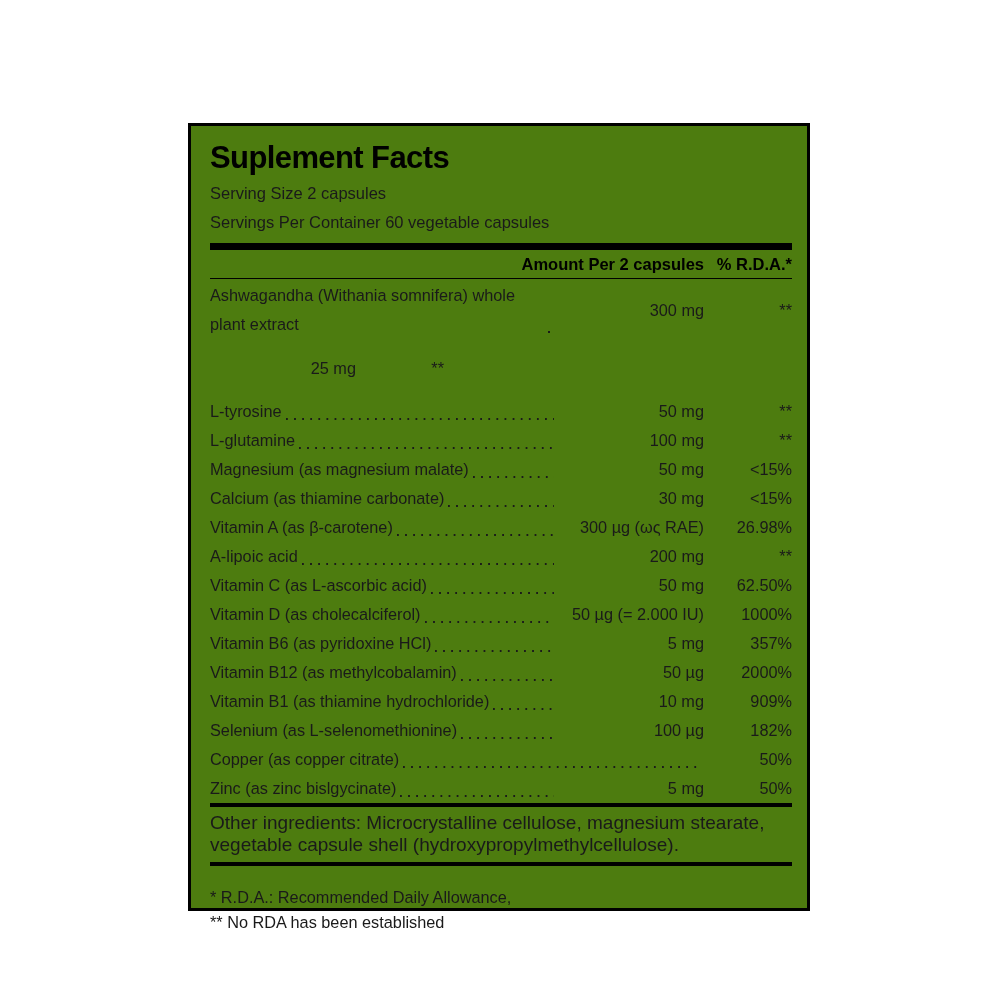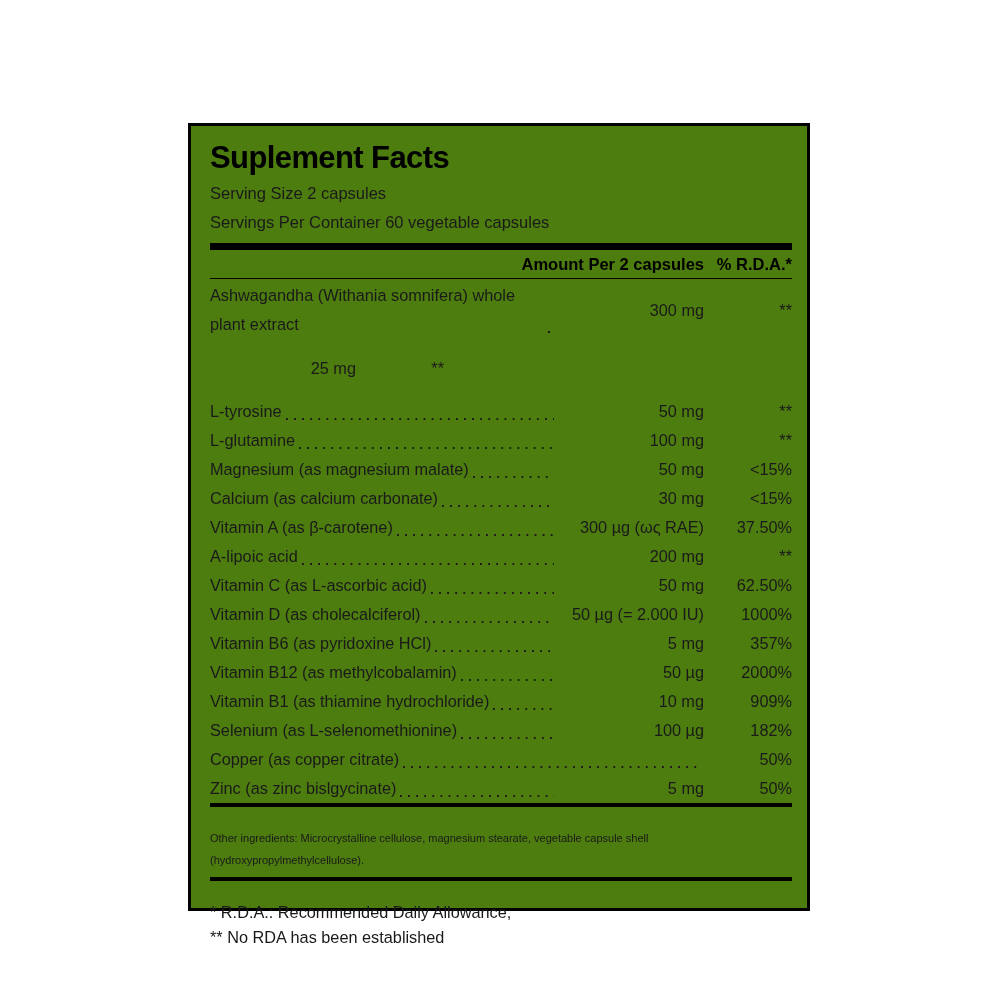--- a/index.html
+++ b/index.html
@@ -130,23 +130,23 @@
     text-align: right;
     flex: 0 0 auto;
     white-space: nowrap;
   }
   .row.two-line .amt-cell,
   .row.two-line .rda-cell {
     line-height: 58px;
   }
 
   .other {
-    font-size: 11px;
+    font-size: 19px;
     line-height: 22px;
-    padding: 20px 0 6px 0;
+    padding: 5px 0 6px 0;
   }
 
   .footnotes {
     padding-top: 19px;
     font-size: 16.3px;
     line-height: 25px;
   }
 </style>
 </head>
 <body>
@@ -209,36 +209,36 @@
               <span class="label">Magnesium (as magnesium malate)</span>
               <span class="fill"></span>
             </div>
           </div>
           <div class="amt-cell">50 mg</div>
           <div class="rda-cell">&lt;15%</div>
         </div>
         <div class="row">
           <div class="name-cell">
             <div class="lead">
-              <span class="label">Calcium (as calcium carbonate)</span>
+              <span class="label">Calcium (as thiamine carbonate)</span>
               <span class="fill"></span>
             </div>
           </div>
           <div class="amt-cell">30 mg</div>
           <div class="rda-cell">&lt;15%</div>
         </div>
         <div class="row">
           <div class="name-cell">
             <div class="lead">
               <span class="label">Vitamin A (as β-carotene)</span>
               <span class="fill"></span>
             </div>
           </div>
           <div class="amt-cell">300 µg (ως RAE)</div>
-          <div class="rda-cell">37.50%</div>
+          <div class="rda-cell">26.98%</div>
         </div>
         <div class="row">
           <div class="name-cell">
             <div class="lead">
               <span class="label">A-lipoic acid</span>
               <span class="fill"></span>
             </div>
           </div>
           <div class="amt-cell">200 mg</div>
           <div class="rda-cell">**</div>

